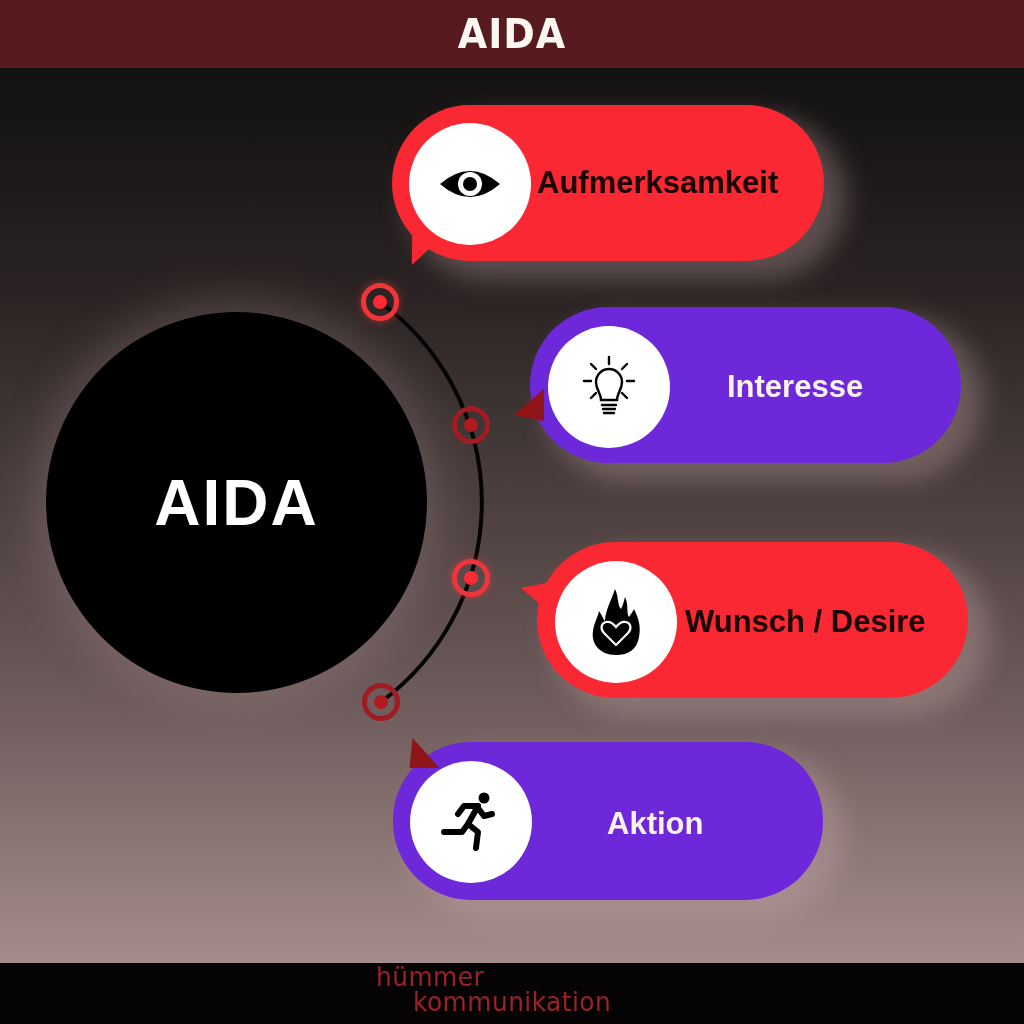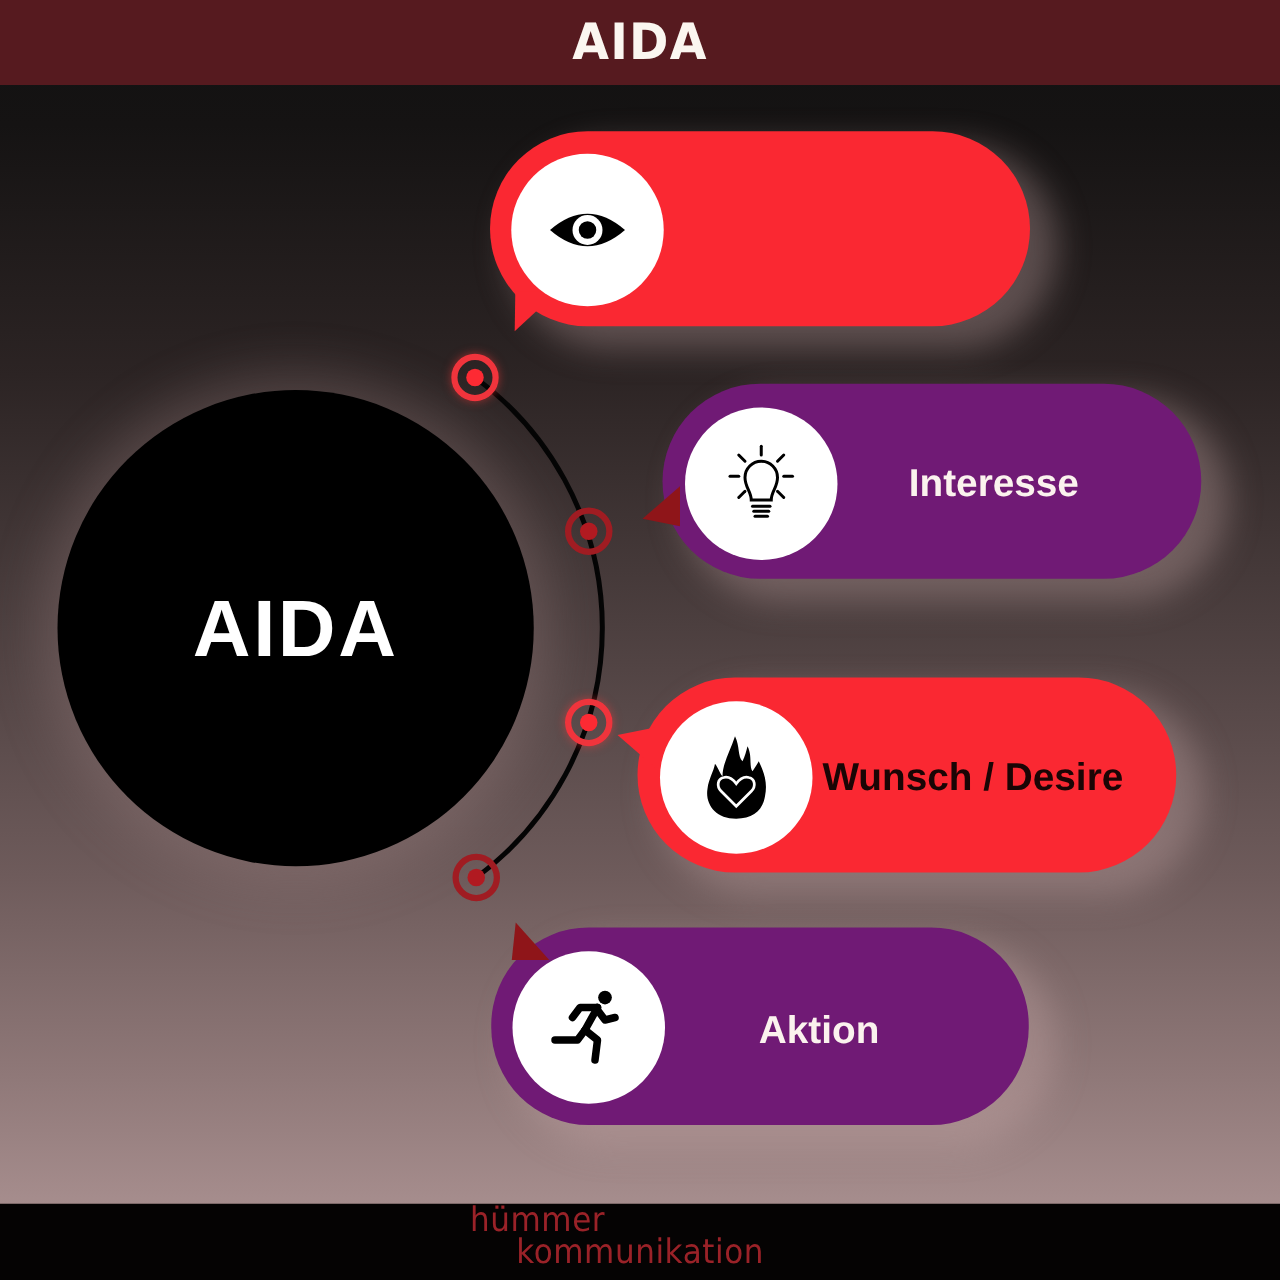--- a/index.html
+++ b/index.html
@@ -33,21 +33,21 @@
     background:#000; display:flex; align-items:center; justify-content:center;
     box-shadow:0 0 40px 14px rgba(170,140,140,0.28);
   }
   .hub-label { color:#fff; font-weight:bold; font-size:64px; letter-spacing:2px; }
 
   .bubble {
     position:absolute; height:156px; border-radius:78px;
     box-shadow:18px 14px 26px 4px rgba(200,170,170,0.35);
   }
   .bubble.bright { background:#fa2832; }
-  .bubble.dark { background:#701a75;text-decoration:underline; }
+  .bubble.dark { background:#6d28d9;text-decoration:underline; }
   .bubble .tail { position:absolute; width:0; height:0; }
   .icon-circle {
     position:absolute; width:122px; height:122px; border-radius:50%; background:#fff;
     display:flex; align-items:center; justify-content:center;
   }
   .bubble-label { position:absolute; font-weight:bold; font-size:31px; white-space:nowrap; }
   .bubble.bright .bubble-label { color:#1a0505; }
   .bubble.dark .bubble-label { color:#fbf2ee; }
 
   .dot {
@@ -84,20 +84,21 @@
 
 <div class="bubble bright" style="left:392px; top:105px; width:432px;">
   <div class="tail" style="left:18px; top:128px; border-left:4px solid transparent; border-right:30px solid transparent; border-top:32px solid #fa2832; transform:skewX(-8deg);"></div>
   <div class="icon-circle" style="left:17px; top:18px;">
     <svg width="64" height="40" viewBox="0 0 64 40">
       <path d="M2 20 Q32 -6 62 20 Q32 46 2 20 Z" fill="#000"></path>
       <circle cx="32" cy="20" r="12" fill="#fff"></circle>
       <circle cx="32" cy="20" r="7" fill="#000"></circle>
     </svg>
   </div>
+  <span class="bubble-label" style="left:145px; top:60px;">Aufmerksamkeit</span>
 </div>
 
 <div class="bubble dark" style="left:530px; top:307px; width:431px;">
   <div class="tail" style="left:-16px; top:82px; border-top:26px solid transparent; border-right:30px solid #8f1519; border-bottom:6px solid transparent;"></div>
   <div class="icon-circle" style="left:18px; top:19px;">
     <svg width="56" height="64" viewBox="0 0 56 64">
       <g stroke="#000" stroke-width="2.4" fill="none" stroke-linecap="round">
         <line x1="28" y1="2" x2="28" y2="9"></line>
         <line x1="10" y1="9" x2="15" y2="14"></line>
         <line x1="46" y1="9" x2="41" y2="14"></line>
@@ -108,21 +109,21 @@
         <path d="M20 45 C20 38 15 35 15 27 A13 13 0 0 1 41 27 C41 35 36 38 36 45 Z"></path>
         <line x1="21" y1="50" x2="35" y2="50"></line>
         <line x1="22" y1="54" x2="34" y2="54"></line>
         <line x1="23" y1="58" x2="33" y2="58"></line>
       </g>
     </svg>
   </div>
   <span class="bubble-label" style="left:197px; top:62px;">Interesse</span>
 </div>
 
-<div class="bubble bright" style="left:510px; top:542px; width:431px;text-decoration:underline;">
+<div class="bubble bright" style="left:537px; top:542px; width:431px;text-decoration:underline;">
   <div class="tail" style="left:-16px; top:40px; border-top:6px solid transparent; border-right:30px solid #fa2832; border-bottom:26px solid transparent;"></div>
   <div class="icon-circle" style="left:18px; top:19px;">
     <svg width="54" height="70" viewBox="0 0 54 70">
       <path d="M27 68 C10 68 2 56 4 44 C5 36 9 30 10 24 C13 28 14 32 16 34 C16 24 22 14 26 2 C30 10 28 18 32 22 C34 18 35 14 36 10 C40 18 37 26 40 30 C42 27 44 24 45 22 C50 32 52 40 50 50 C48 62 40 68 27 68 Z" fill="#000"></path>
       <path d="M27 58 L15 46 C11 42 12 36 17 35 C21 34 24 36 27 40 C30 36 33 34 37 35 C42 36 43 42 39 46 Z" fill="none" stroke="#fff" stroke-width="2.2"></path>
     </svg>
   </div>
   <span class="bubble-label" style="left:148px; top:62px;">Wunsch / Desire</span>
 </div>
 

